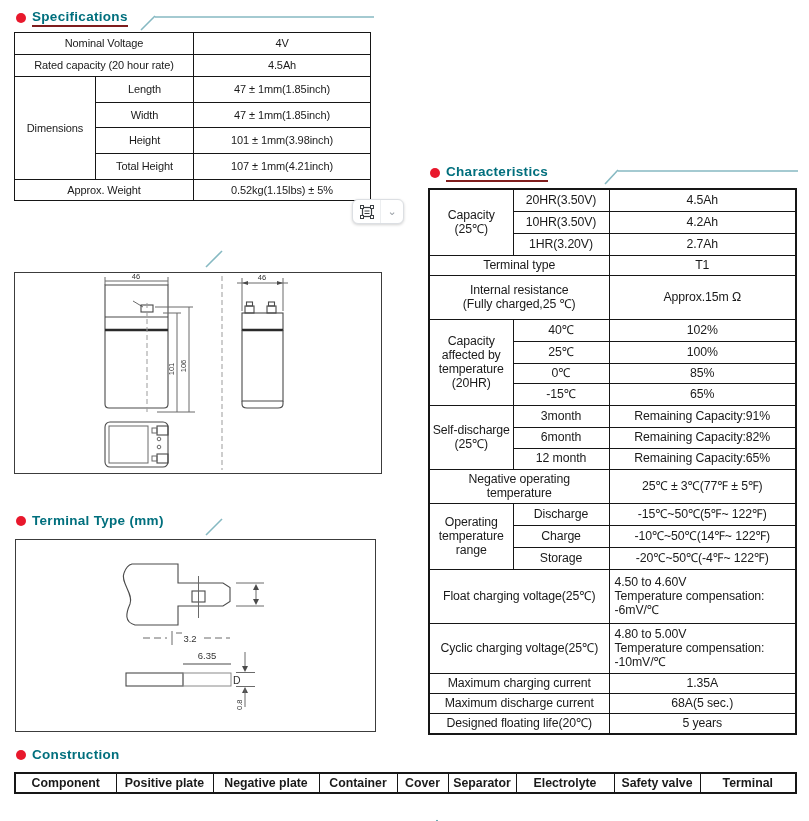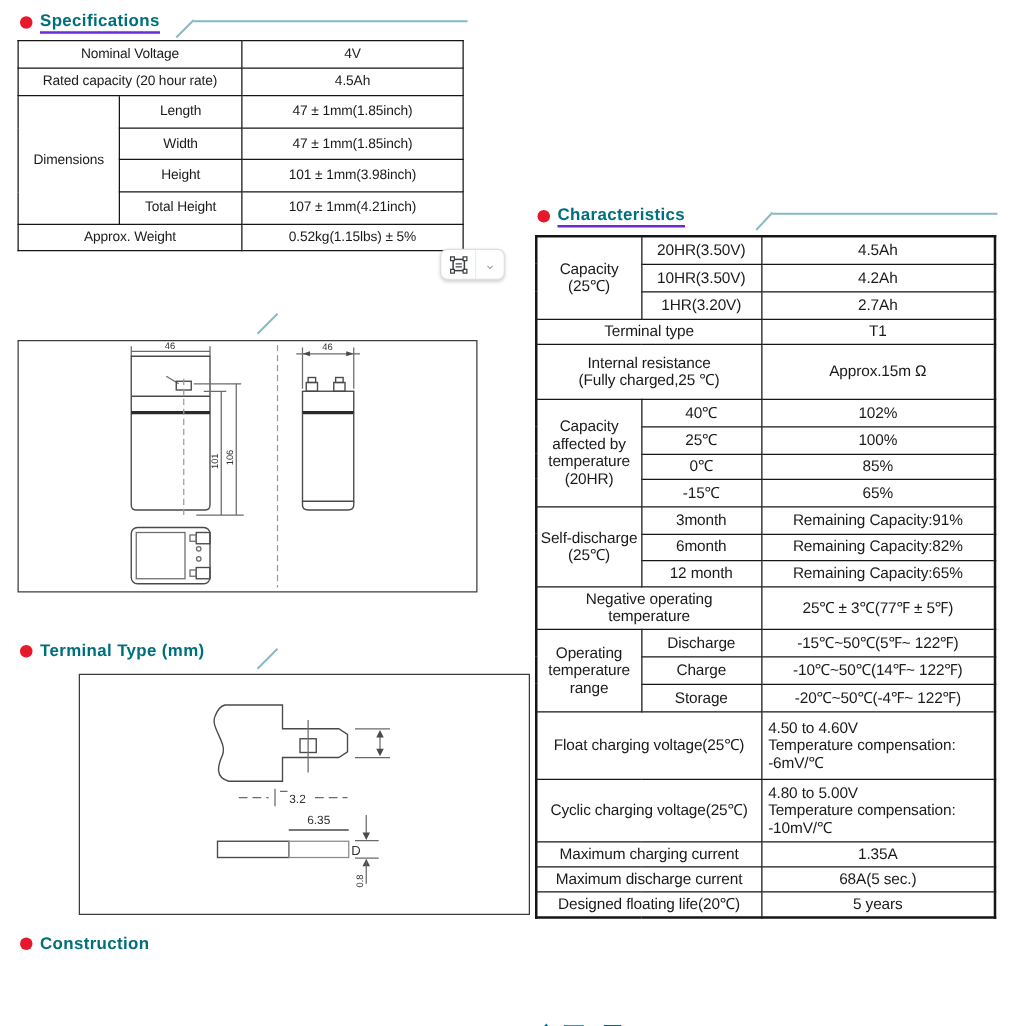--- a/index.html
+++ b/index.html
@@ -2,21 +2,21 @@
 <html><head>
 <meta charset="utf-8">
 <style>
   * { margin:0; padding:0; box-sizing:border-box; }
   body { font-family:"Liberation Sans", sans-serif; background:#fff; }
   .page { position:relative; width:809px; height:821px; background:#fff; overflow:hidden; color:#1a1a1a; }
 
   .sec-head { position:absolute; display:flex; align-items:center; gap:6px; }
   .bullet { width:10px; height:10px; border-radius:50%; background:#e8182c; flex:0 0 auto; }
   .sec-title { color:#006f7d; font-weight:bold; font-size:13.5px; letter-spacing:.3px; white-space:pre; }
-  .sec-title.underlined { border-bottom:2px solid #6d28d9; padding-bottom:1px;text-align:center; }
+  .sec-title.underlined { border-bottom:2px solid #7f1d1d; padding-bottom:1px;text-align:center; }
   .decor { position:absolute; overflow:visible; }
   .decor line { stroke:#86b9c2; stroke-width:1.6; }
 
   table { border-collapse:collapse; table-layout:fixed; }
   td { border:1px solid #161616; text-align:center; vertical-align:middle; line-height:1.15; overflow:hidden; }
 
   .spec-table { position:absolute; left:14px; top:32px; width:356px; font-size:11px; letter-spacing:-.1px; }
   .char-table { position:absolute; left:428px; top:188px; width:367px; font-size:12.3px; letter-spacing:-.1px; border:2px solid #161616; }
   .con-table  { position:absolute; left:14px; top:772px; width:781px; font-size:12.3px; font-weight:bold; border:2px solid #161616; }
   .cell-left { text-align:left; padding-left:5px;margin-left:23px; }
@@ -170,21 +170,21 @@
   </div>
 
   <div class="sec-head" style="left:16px; top:513px;">
     <span class="bullet"></span>
     <span class="sec-title">Terminal Type (mm)</span>
   </div>
   <svg class="decor" style="left:203px; top:516px;" width="24" height="22">
     <line x1="3" y1="19" x2="19" y2="3"></line>
   </svg>
 
-  <div class="draw-box" style="left:15px; top:539px; width:361px; height:193px;margin-left:48px;">
+  <div class="draw-box" style="left:15px; top:539px; width:361px; height:193px;">
     <svg width="359" height="191" viewBox="0 0 359 191">
       <g>
         <path class="dline" d="M116,24 L162,24 L162,43 L207,43 L214,47.5 L214,61.5 L207,66 L162,66 L162,85 L119,85
                                C108,82 110,73 114,64 C118,54 104,42 108,33 C110,27.5 112,25 116,24 Z"></path>
         <rect class="dline" x="176" y="51" width="13" height="11"></rect>
         <line class="dthin" x1="182.5" y1="36" x2="182.5" y2="78"></line>
         <line class="dthin" x1="220" y1="43" x2="248" y2="43"></line>
         <line class="dthin" x1="220" y1="66" x2="248" y2="66"></line>
         <line class="dthin" x1="240" y1="47" x2="240" y2="62"></line>
         <polygon class="dfill" points="240,44 237,50 243,50"></polygon>
@@ -361,20 +361,31 @@
         <col style="width:97px">
         <col style="width:106px">
         <col style="width:78px">
       <col style="width:51px">
         <col style="width:68px">
         <col style="width:98px">
         <col style="width:86px">
         <col style="width:96px">
     </colgroup>
     <tbody>
+        <tr style="height:20px">
+      <td>Component</td>
+      <td>Positive plate</td>
+      <td>Negative plate</td>
+      <td>Container</td>
+      <td>Cover</td>
+      <td>Separator</td>
+      <td>Electrolyte</td>
+      <td>Safety valve</td>
+      <td>Terminal</td>
+    </tr>
   </tbody>
     </table>
 
   <div class="cutoff">
     <svg width="90" height="9">
       <polyline points="6,9 10,4 14,9" fill="none" stroke="#006f7d" stroke-width="1.5"></polyline>
       <line x1="18" y1="5" x2="18" y2="9" stroke="#006f7d" stroke-width="1.5"></line>
       <line x1="24" y1="5" x2="40" y2="5" stroke="#006f7d" stroke-width="1.8"></line>
       <rect x="56" y="4" width="14" height="5" fill="#006f7d"></rect>
     </svg>

